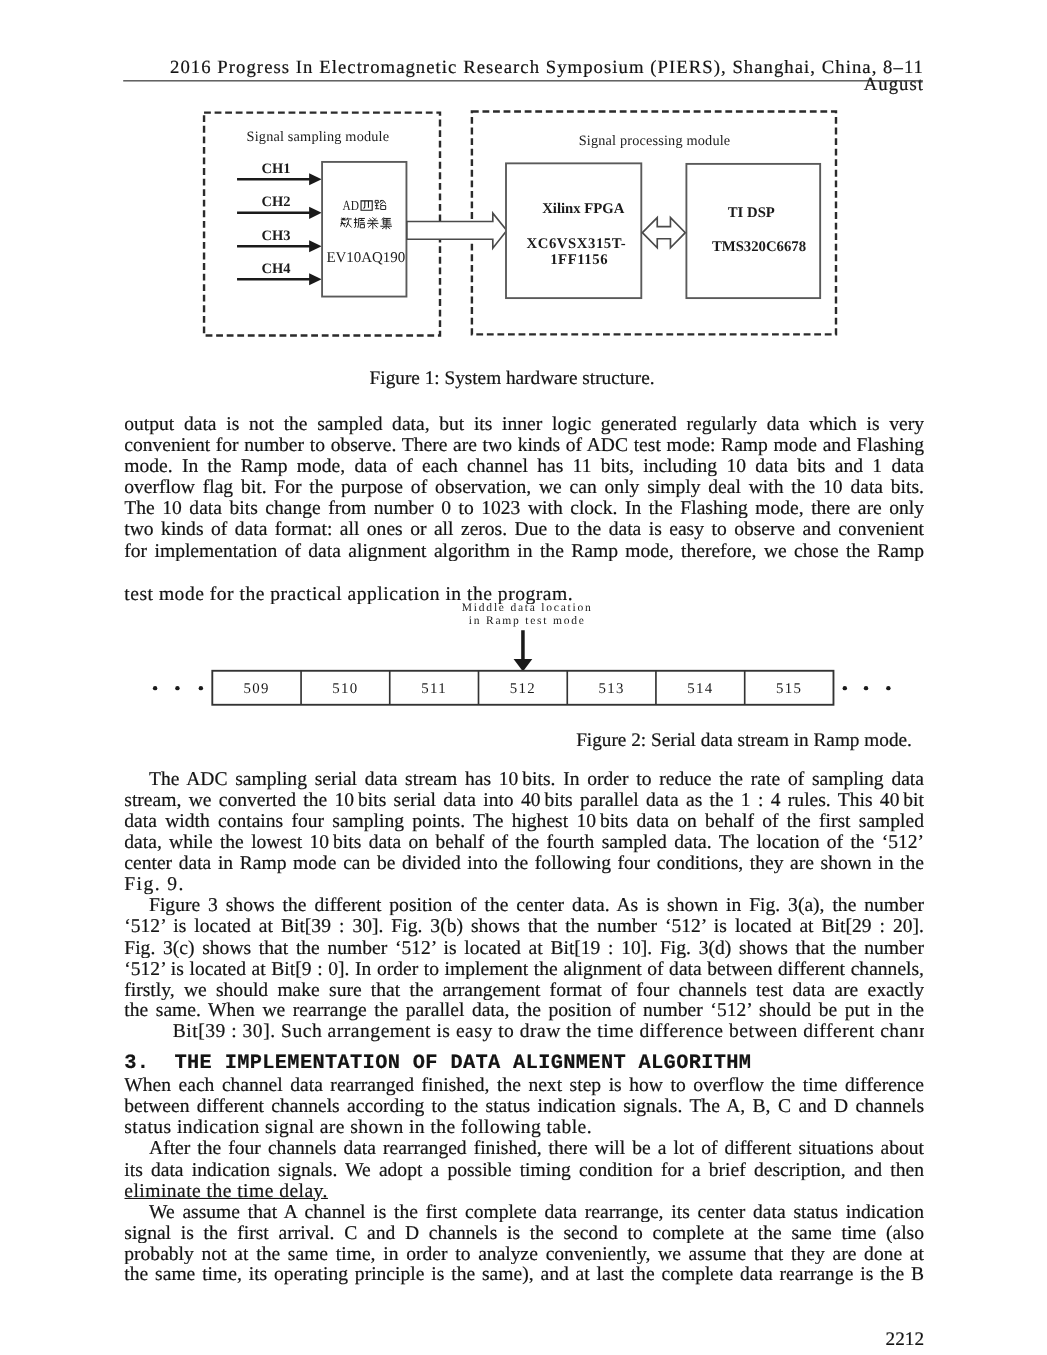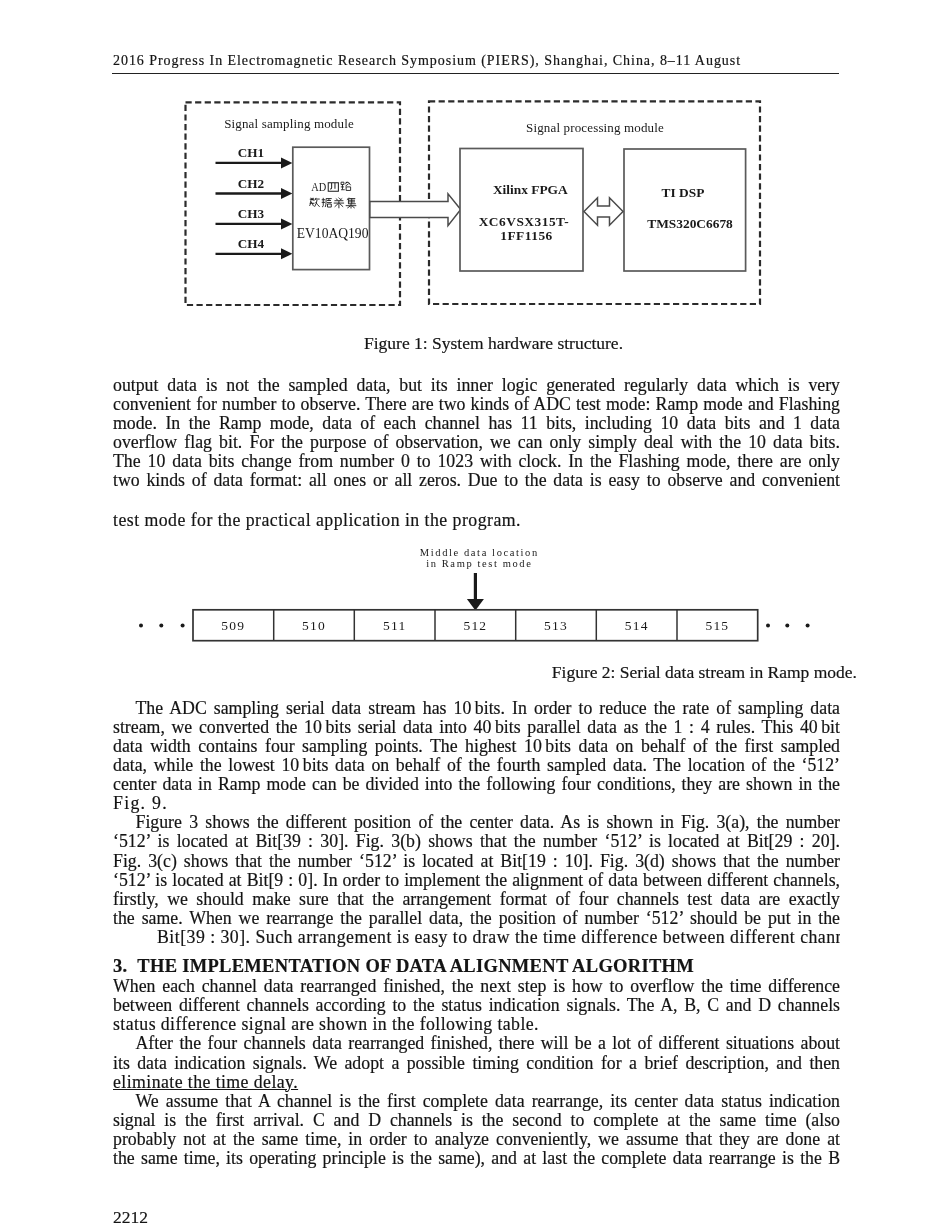--- a/index.html
+++ b/index.html
@@ -4,26 +4,26 @@
 <style>
   html,body{margin:0;padding:0;}
   body{width:952px;height:1232px;position:relative;background:#ffffff;
        font-family:"Liberation Serif",serif;color:#141414;-webkit-text-stroke:0.18px #141414;
        -webkit-font-smoothing:antialiased;}
   .abs{position:absolute;}
   .stack{position:absolute;left:113px;width:727px;font-size:17.8px;line-height:19.13px;}
   .jl{text-align:justify;text-align-last:justify;height:19.13px;overflow:hidden;white-space:nowrap;}
   .ll{text-align:left;height:19.13px;overflow:hidden;white-space:nowrap;}
   .ind{text-indent:22.5px;}
-  .cap{position:absolute;left:130px;width:727px;text-align:center;font-size:17.5px;line-height:19px;}
+  .cap{position:absolute;left:102px;width:727px;text-align:center;font-size:17.5px;line-height:19px;}
 </style>
 </head>
 <body>
 
-<div class="abs" style="left:113px;width:727px;top:53.3px;font-size:14px;letter-spacing:0.95px;line-height:16px;">2016 Progress In Electromagnetic Research Symposium (PIERS), Shanghai, China, 8–11 August</div>
+<div class="abs" style="left:113px;width:727px;top:53.3px;text-align:right;font-size:17px;letter-spacing:0.95px;line-height:16px;">2016 Progress In Electromagnetic Research Symposium (PIERS), Shanghai, China, 8–11 August</div>
 <div class="abs" style="left:112px;width:727px;top:72.8px;height:1.1px;background:#222;"></div>
 
 <div class="abs" style="left:0;top:0;">
 <svg width="952" height="330" xmlns="http://www.w3.org/2000/svg" font-family="Liberation Serif, serif" fill="#1a1a1a">
 
   <rect x="185.5" y="102.4" width="214.5" height="202.6" fill="none" stroke="#2b2b2b" stroke-width="2.2" stroke-dasharray="6.2,3.4"></rect>
   <rect x="429" y="101.4" width="331" height="202.6" fill="none" stroke="#2b2b2b" stroke-width="2.2" stroke-dasharray="6.2,3.4"></rect>
   <text x="289" y="128.4" text-anchor="middle" font-size="13" letter-spacing="0.15">Signal sampling module</text>
   <text x="595" y="131.6" text-anchor="middle" font-size="13" letter-spacing="0.15">Signal processing module</text>
 
@@ -94,20 +94,21 @@
 
 <div class="cap" style="top:333.5px;">Figure 1: System hardware structure.</div>
 
 <div class="stack" style="top:375.8px;">
 <div class="jl">output data is not the sampled data, but its inner logic generated regularly data which is very</div>
 <div class="jl">convenient for number to observe. There are two kinds of ADC test mode: Ramp mode and Flashing</div>
 <div class="jl">mode. In the Ramp mode, data of each channel has 11 bits, including 10 data bits and 1 data</div>
 <div class="jl">overflow flag bit. For the purpose of observation, we can only simply deal with the 10 data bits.</div>
 <div class="jl">The 10 data bits change from number 0 to 1023 with clock. In the Flashing mode, there are only</div>
 <div class="jl">two kinds of data format: all ones or all zeros. Due to the data is easy to observe and convenient</div>
+<div class="jl">for implementation of data alignment algorithm in the Ramp mode, therefore, we chose the Ramp</div>
 <div class="ll" style="letter-spacing:0.46px;margin-top:20px;">test mode for the practical application in the program.</div>
 </div>
 
 <div class="abs" style="left:0;top:538px;">
 <svg width="952" height="110" xmlns="http://www.w3.org/2000/svg" font-family="Liberation Serif, serif" fill="#1a1a1a">
   <g text-anchor="middle" font-size="10.5" letter-spacing="1.6">
     <text x="479.3" y="17.7">Middle data location</text>
     <text x="479.3" y="29.2">in Ramp test mode</text>
   </g>
   <line x1="475.4" y1="35" x2="475.4" y2="63" stroke="#1a1a1a" stroke-width="3.2"></line>
@@ -153,28 +154,28 @@
 <div class="ll" style="letter-spacing:1.3px;">Fig. 9.</div>
 <div class="jl ind">Figure 3 shows the different position of the center data.  As is shown in Fig. 3(a), the number</div>
 <div class="jl">‘512’ is located at Bit[39 : 30].  Fig. 3(b) shows that the number ‘512’ is located at Bit[29 : 20].</div>
 <div class="jl">Fig. 3(c) shows that the number ‘512’ is located at Bit[19 : 10].  Fig. 3(d) shows that the number</div>
 <div class="jl">‘512’ is located at Bit[9 : 0]. In order to implement the alignment of data between different channels,</div>
 <div class="jl">firstly, we should make sure that the arrangement format of four channels test data are exactly</div>
 <div class="jl">the same. When we rearrange the parallel data, the position of number ‘512’ should be put in the</div>
 <div class="ll" style="letter-spacing:0.47px;margin-left:44px;">Bit[39 : 30]. Such arrangement is easy to draw the time difference between different channels.</div>
 </div>
 
-<div class="abs" style="left:113px;top:956.6px;width:727px;font-weight:bold;font-size:18.5px;letter-spacing:0.3px;line-height:19px;">3.&nbsp;&nbsp;THE IMPLEMENTATION OF DATA ALIGNMENT ALGORITHM</div>
+<div class="abs" style="left:113px;top:956.6px;width:727px;font-weight:bold;font-size:18.5px;letter-spacing:0.3px;line-height:19px;font-family:Liberation Mono, monospace;">3.&nbsp;&nbsp;THE IMPLEMENTATION OF DATA ALIGNMENT ALGORITHM</div>
 
 <div class="stack" style="top:977.0px;">
 <div class="jl">When each channel data rearranged finished, the next step is how to overflow the time difference</div>
 <div class="jl">between different channels according to the status indication signals. The A, B, C and D channels</div>
-<div class="ll" style="letter-spacing:0.41px;">status difference signal are shown in the following table.</div>
+<div class="ll" style="letter-spacing:0.41px;">status indication signal are shown in the following table.</div>
 <div class="jl ind">After the four channels data rearranged finished, there will be a lot of different situations about</div>
 <div class="jl">its data indication signals. We adopt a possible timing condition for a brief description, and then</div>
 <div class="ll" style="letter-spacing:0.42px;text-decoration:underline;">eliminate the time delay.</div>
 <div class="jl ind">We assume that A channel is the first complete data rearrange, its center data status indication</div>
 <div class="jl">signal is the first arrival.  C and D channels is the second to complete at the same time (also</div>
 <div class="jl">probably not at the same time, in order to analyze conveniently, we assume that they are done at</div>
 <div class="jl">the same time, its operating principle is the same), and at last the complete data rearrange is the B</div>
 </div>
 
-<div class="abs" style="left:113px;width:727px;top:1207.5px;text-align:left;font-size:17.5px;line-height:19px;">2212</div>
+<div class="abs" style="left:113px;width:727px;top:1207.5px;text-align:right;font-size:17.5px;line-height:19px;">2212</div>
 
 </body></html>

